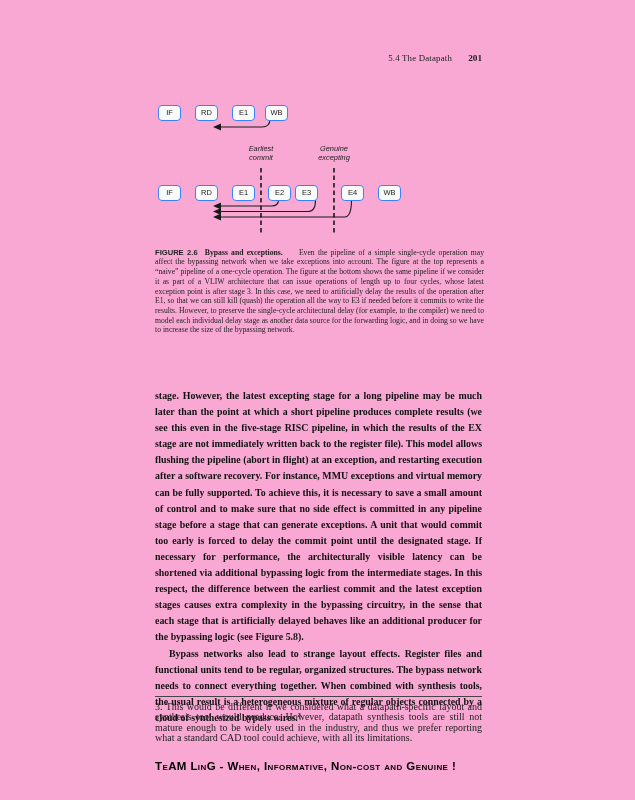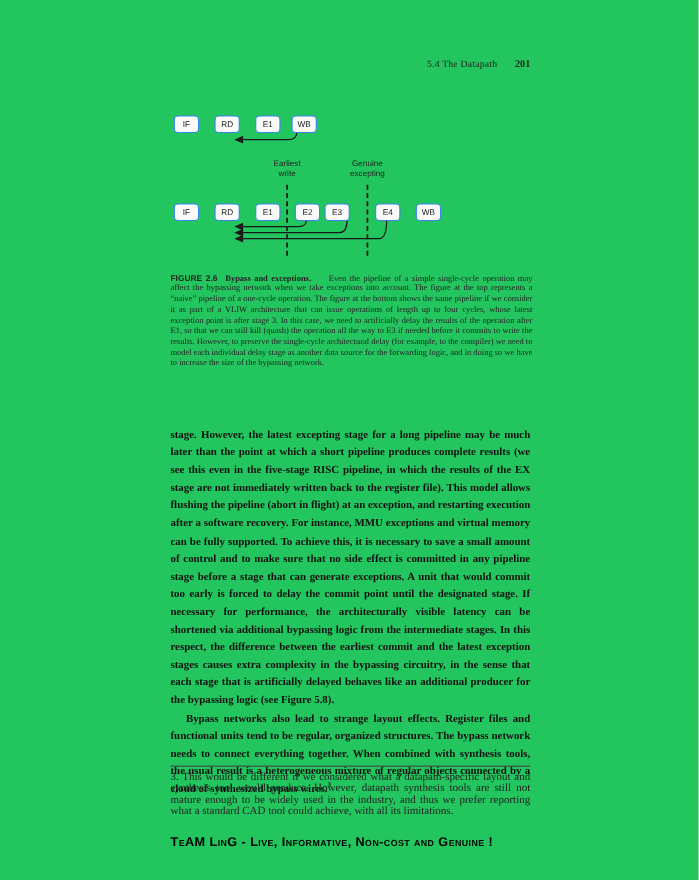--- a/index.html
+++ b/index.html
@@ -1,17 +1,17 @@
 <!DOCTYPE html>
 <html><head>
 <meta charset="utf-8">
 <style>
   html,body { margin:0; padding:0; background:#e8e8e8; }
   .page {
-    position:relative; width:635px; height:800px; background:#22c55e;
+    position:relative; width:635px; height:800px; background:#f9a8d4;
     margin:0 auto; overflow:hidden;
     font-family:"Liberation Serif", serif; color:#1a1a1a;
   }
 
   
   .running-head {
     position:absolute; left:155px; top:53px; width:327px;
     text-align:right; font-size:8.8px; color:#222;
   }
   .running-head .head-title { letter-spacing:0.2px; }
@@ -23,21 +23,21 @@
     position:absolute; width:21px; height:14px; line-height:14px;
     border:1px solid #3b82f6; border-radius:4px; background:#fafafa;
     font-family:"Liberation Sans", sans-serif; font-size:7.5px; text-align:center;
     color:#222;
   }
   .row1 .stage { top:8px; }
   .row2 .stage { top:88px; }
   .fig-svg { position:absolute; left:0; top:0; pointer-events:none; }
   .dash-label {
     position:absolute; top:47px; width:80px; text-align:center;
-    font-family:"Liberation Sans", sans-serif; font-size:7.4px; line-height:9px; color:#222;
+    font-family:"Liberation Sans", sans-serif; font-size:7.4px; line-height:9px; color:#222;font-style:italic;
   }
   .dash-label span { display:block; }
   .lbl-earliest { left:71px; }
   .lbl-latest  { left:144px; }
 
   
   .caption {
     position:absolute; left:155px; top:240px; width:329px;
     font-size:7.7px; line-height:9.7px; text-align:justify; color:#222;
   }
@@ -99,21 +99,21 @@
 
     <div class="prow row1">
       <span class="stage" style="left:8px">IF</span>
       <span class="stage" style="left:45px">RD</span>
       <span class="stage" style="left:82px">E1</span>
       <span class="stage" style="left:115px">WB</span>
     </div>
 
     <div class="dash-label lbl-earliest">
       <span>Earliest</span>
-      <span>write</span>
+      <span>commit</span>
     </div>
     <div class="dash-label lbl-latest">
       <span>Genuine</span>
       <span>excepting</span>
     </div>
 
     <div class="prow row2">
       <span class="stage" style="left:8px">IF</span>
       <span class="stage" style="left:45px">RD</span>
       <span class="stage" style="left:82px">E1</span>
@@ -131,15 +131,15 @@
   </p>
 
   <div class="bodytext">
     <p class="para1">stage. However, the latest excepting stage for a long pipeline may be much later than the point at which a short pipeline produces complete results (we see this even in the five-stage RISC pipeline, in which the results of the EX stage are not immediately written back to the register file). This model allows flushing the pipeline (abort in flight) at an exception, and restarting execution after a software recovery. For instance, MMU exceptions and virtual memory can be fully supported. To achieve this, it is necessary to save a small amount of control and to make sure that no side effect is committed in any pipeline stage before a stage that can generate exceptions. A unit that would commit too early is forced to delay the commit point until the designated stage. If necessary for performance, the architecturally visible latency can be shortened via additional bypassing logic from the intermediate stages. In this respect, the difference between the earliest commit and the latest exception stages causes extra complexity in the bypassing circuitry, in the sense that each stage that is artificially delayed behaves like an additional producer for the bypassing logic (see Figure 5.8).</p>
     <p class="para2"><span>Bypass networks also lead to strange layout effects. Register files and functional units tend to be regular, organized structures. The bypass network needs to connect everything together. When combined with synthesis tools, the usual result is a heterogeneous mixture of regular objects connected by a cloud of synthesized bypass wires.</span><span class="fnref">3</span></p>
   </div>
 
   <div class="footnote-rule"></div>
   <p class="footnote">3. This would be different if we considered what a datapath-specific layout and synthesis tool would produce. However, datapath synthesis tools are still not mature enough to be widely used in the industry, and thus we prefer reporting what a standard CAD tool could achieve, with all its limitations.</p>
 
-  <div class="footer-banner">TeAM LinG - Live, Informative, Non-cost and Genuine !</div>
+  <div class="footer-banner">TeAM LinG - When, Informative, Non-cost and Genuine !</div>
 
 </div>
 
 </body></html>

